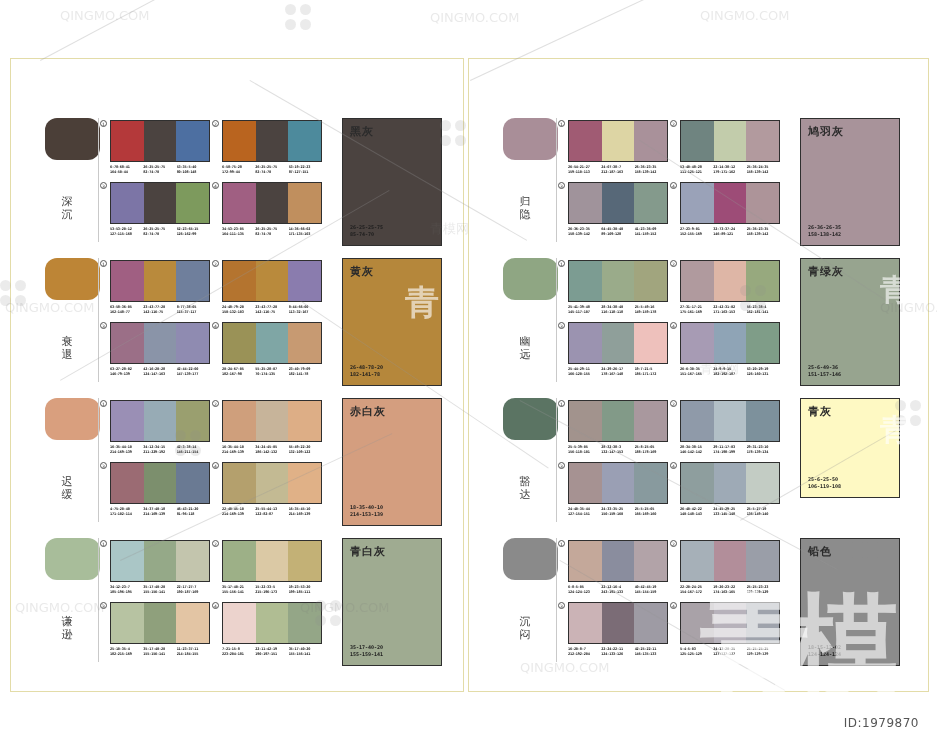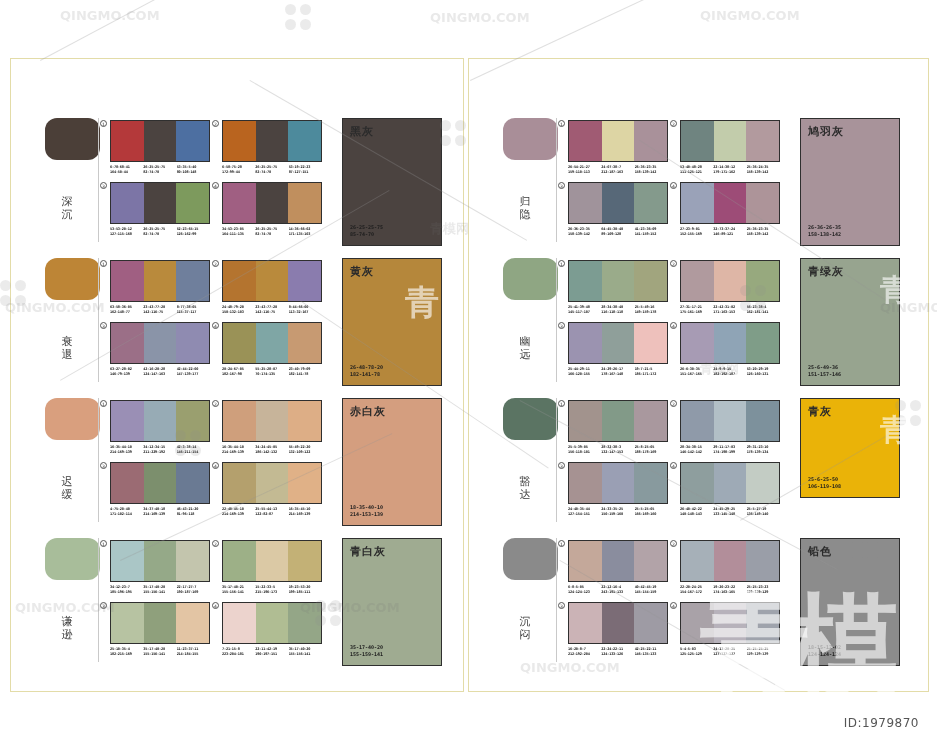--- a/index.html
+++ b/index.html
@@ -1,21 +1,21 @@
 <!DOCTYPE html>
 <html><head>
 <meta charset="utf-8">
 <style>
   html,body{margin:0;padding:0;background:#ffffff;}
   body{width:937px;height:750px;position:relative;overflow:hidden;
        font-family:"DejaVu Sans","Liberation Sans",sans-serif;}
 
   
   .wm-layer{position:absolute;inset:0;pointer-events:none;z-index:40;}
-  .wm-tri{position:absolute;font-weight:bold;color:rgba(120,120,120,.16);
+  .wm-tri{position:absolute;font-weight:normal;color:rgba(120,120,120,.16);
           font-family:"DejaVu Sans",sans-serif;white-space:nowrap;}
   .wm-logo{position:absolute;opacity:.17;}
   .wm-logo .c{position:absolute;border-radius:50%;background:#8d8d8d;}
   .wm-diag{position:absolute;background:rgba(150,150,150,.30);
            transform-origin:0 0;height:1px;}
   .wm-big{position:absolute;color:rgba(255,255,255,.62);font-weight:bold;
           font-family:"DejaVu Sans",sans-serif;}
 
   
   .sheet{position:absolute;border:1px solid #e3dca8;background:#fff;}
@@ -756,21 +756,21 @@
           <div style="width: 33.3333px;">
             <div>24-45-29-25</div>
             <div>133-145-148</div>
           </div>
           <div style="width: 33.3333px;">
             <div>25-5-27-19</div>
             <div>136-149-140</div>
           </div>
         </div>
       </div>
-      <div class="big" style="left: 800px; top: 398px; width: 100px; height: 100px; background: #eab308;">
+      <div class="big" style="left: 800px; top: 398px; width: 100px; height: 100px; background: #fef9c3;">
         <div class="nm">青灰</div>
         <div class="vals">
           <div>25-6-25-50</div>
           <div>106-119-108</div>
         </div>
       </div>
       <div class="roundchip" style="left: 503px; top: 538px; width: 55px; height: 42px; background: rgb(138, 138, 138);"></div>
       <div class="vstem" style="left: 556px; top: 538px; height: 124px;"></div>
       <div class="vlabel" style="left: 518px; top: 615px;">
         <div>沉</div>

